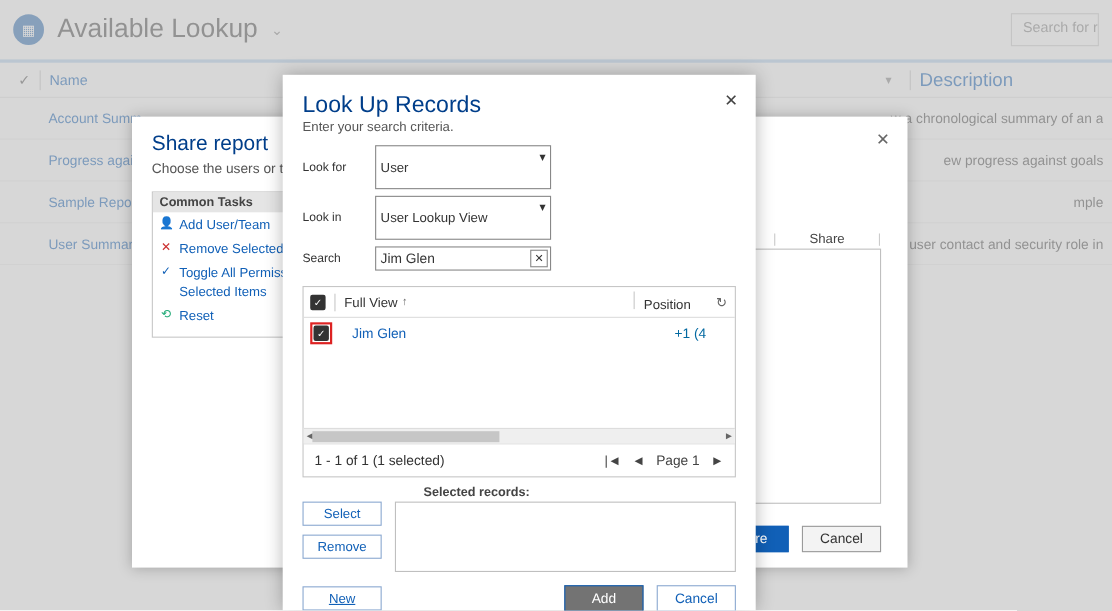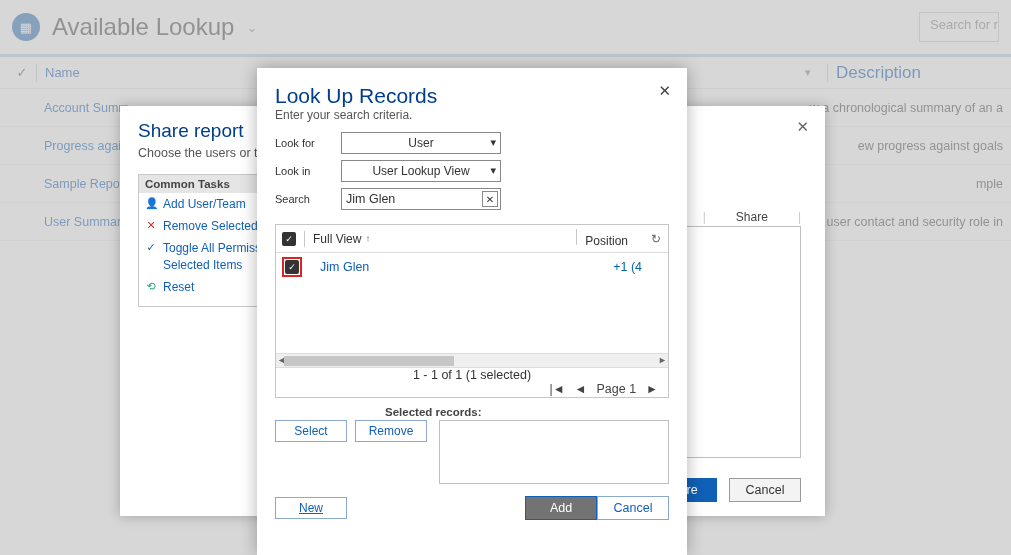--- a/index.html
+++ b/index.html
@@ -45,21 +45,21 @@
 .btn { min-width:72px; height:24px; font-size:12.5px; border:1px solid #9a9a9a; background:#f3f3f3; display:flex; align-items:center; justify-content:center; cursor:pointer; }
 .btn.primary { background:#1160b7; color:#fff; border-color:#1160b7; }
 
 
 .lookup { position: absolute; left: 257px; top: 68px; width: 430px; height: 487px; background: #fff; box-shadow: 0 0 16px rgba(0,0,0,.3); padding: 16px 18px 12px; }
 .lookup-title { color:#003e8a; font-size:21px; }
 .lookup-sub { color:#555; font-size:12px; margin-bottom:10px; }
 .lookup-close { position:absolute; right:16px; top:14px; color:#444; font-size:15px; cursor:pointer; }
 .form-row { display:flex; align-items:center; margin-bottom:6px; }
 .form-lbl { width:66px; font-size:11px; color:#333; }
-.form-select { flex:0 0 160px; height:22px; border:1px solid #888; font-size:12px; padding:1px 4px; background:#fff; display:flex; align-items:center; position:relative;justify-content:center; }
+.form-select { flex:0 0 160px; height:40px; border:1px solid #888; font-size:12px; padding:1px 4px; background:#fff; display:flex; align-items:center; position:relative; }
 .form-select::after { content:"▾"; position:absolute; right:4px; top:3px; color:#333; font-size:11px; }
 .form-input-wrap { flex:0 0 160px; height:22px; border:1px solid #888; display:flex; align-items:center; padding:0 2px 0 4px; font-size:12.5px; color:#333; }
 .form-input-wrap .clear-x { margin-left:auto; width:16px; height:16px; border:1px solid #888; display:flex; align-items:center; justify-content:center; font-size:10px; cursor:pointer; }
 
 .result-box { border:1px solid #c6c6c6; margin-top:14px; }
 .result-head { display:flex; align-items:center; height:28px; border-bottom:1px solid #ddd; padding:0 6px; font-size:12px; color:#333; }
 .chk { width:14px; height:14px; background:#333; color:#fff; display:flex; align-items:center; justify-content:center; font-size:9px; border-radius:2px; }
 .rh-sep { width:1px; height:16px; background:#c8c8c8; margin:0 8px; }
 .rh-name { display:flex; align-items:center; gap:4px; }
 .rh-arrow { font-size:10px; color:#666; }
@@ -72,31 +72,31 @@
 .row-name { color:#1160b7; margin-left:18px; }
 .row-phone { margin-left:auto; margin-right:20px; color:#0369a1;text-align:center; }
 
 .result-pad { height:72px; }
 .scroll-strip { height:14px; background:#efefef; border-top:1px solid #ddd; position:relative; }
 .scroll-thumb { position:absolute; left:8px; top:2px; height:10px; width:170px; background:#c6c6c6; }
 .scroll-arr { position:absolute; top:1px; font-size:9px; color:#666; }
 .scroll-arr.l { left:1px; }
 .scroll-arr.r { right:1px; }
 
-.pager { display:flex; align-items:center; height:30px; border-top:1px solid #ddd; padding:0 10px; font-size:12.5px; color:#333;flex-direction:column; }
+.pager { display:flex; align-items:center; height:30px; border-top:1px solid #ddd; padding:0 10px; font-size:12.5px; color:#333; }
 .pager .ctrls { margin-left:auto; display:flex; align-items:center; gap:10px; color:#444; }
 .pager .ctrls .pg-arrow { cursor:pointer; font-size:12px; }
 
 .selected-label { font-size:11.5px; font-weight:bold; color:#444; margin:8px 0 2px 110px; }
 .selected-wrap { display:flex; gap:12px; align-items:flex-start; }
-.side-btns { display:flex; gap:8px; }
+.side-btns { display:flex; flex-direction:column; gap:8px; }
 .side-btns .sbtn { width:72px; height:22px; border:1px solid #8aa8d0; color:#1160b7; background:#fff; font-size:12px; display:flex; align-items:center; justify-content:center; cursor:pointer; }
 .selected-box { flex:1; height:64px; border:1px solid #bfbfbf; background:#fff; }
 
-.lookup-actions { display:flex; align-items:center; margin-top:12px; }
+.lookup-actions { display:flex; gap:12px; align-items:center; margin-top:12px; }
 .lookup-actions .new-btn { width:72px; height:22px; border:1px solid #8aa8d0; color:#1160b7; background:#fff; font-size:12px; display:flex; align-items:center; justify-content:center; text-decoration:underline; cursor:pointer; }
 .lookup-actions .spacer { flex:1; }
 .lookup-actions .dbtn { width:72px; height:24px; font-size:12.5px; display:flex; align-items:center; justify-content:center; cursor:pointer; }
 .lookup-actions .dbtn.add { background:#737373; color:#fff; border:1px solid #1160b7; }
 .lookup-actions .dbtn.cancel { background:#fff; color:#1160b7; border:1px solid #8aa8d0; }
 </style>
 </head>
 <body>
 
 <div class="topbar">

